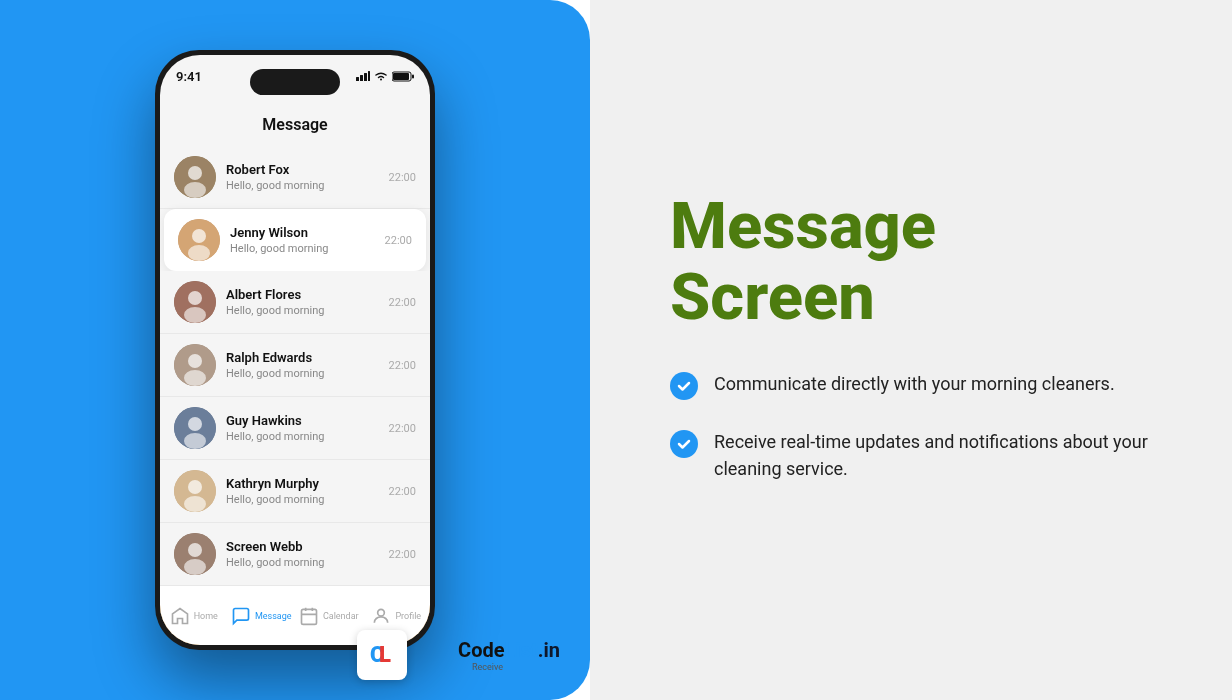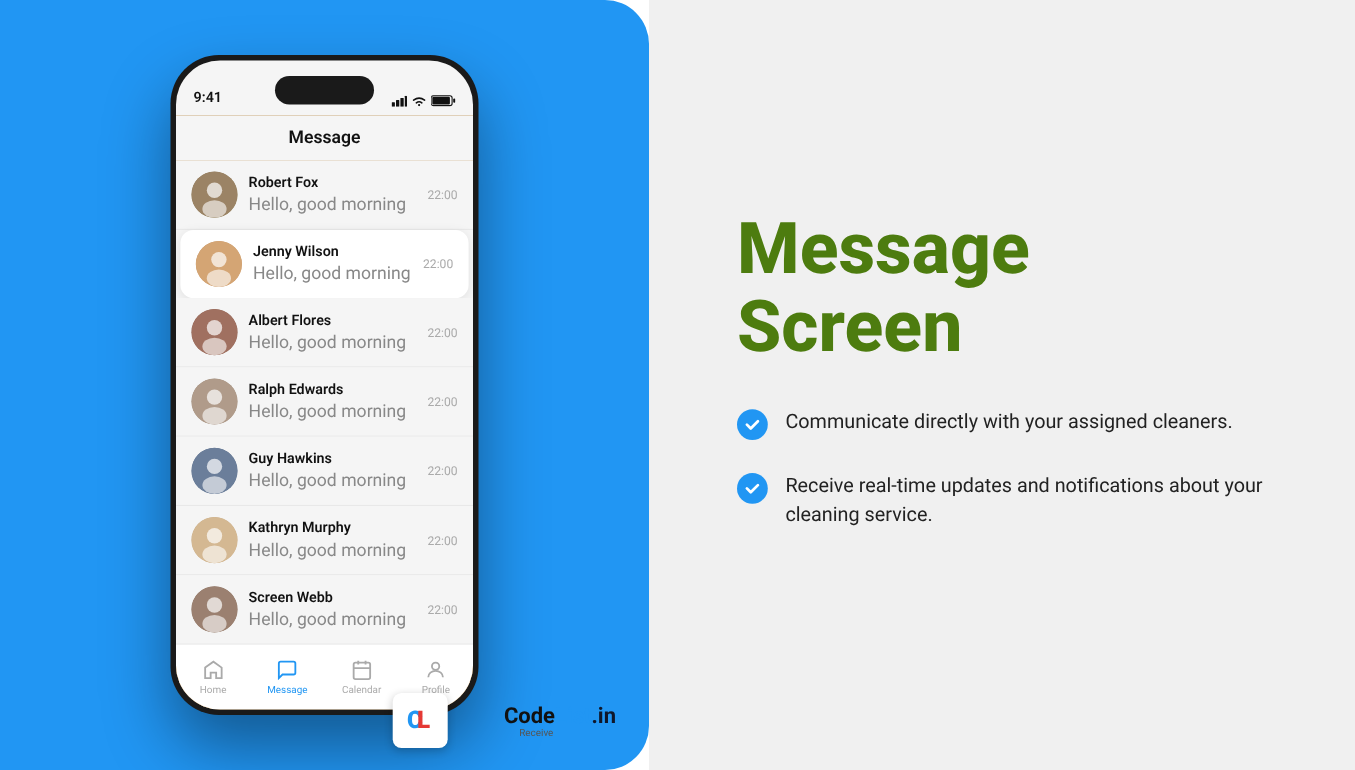--- a/index.html
+++ b/index.html
@@ -119,21 +119,21 @@
     }
 
     
     .status-bar {
       position: absolute;
       top: 0;
       left: 0;
       right: 0;
       height: 50px;
       display: flex;
-      align-items: flex-end;
+      align-items: center;
       padding: 0 16px 8px;
       z-index: 5;
     }
 
     .status-time {
       font-size: 13px;
       font-weight: 600;
       color: #111;
     }
 
@@ -208,21 +208,21 @@
     }
 
     .msg-name {
       font-size: 13px;
       font-weight: 600;
       color: #111;
       margin-bottom: 2px;
     }
 
     .msg-preview {
-      font-size: 16px;
+      font-size: 11px;
       color: #888;
       white-space: nowrap;
       overflow: hidden;
       text-overflow: ellipsis;
     }
 
     .msg-time {
       font-size: 11px;
       color: #aaa;
       flex-shrink: 0;
@@ -237,21 +237,21 @@
       height: 60px;
       background: white;
       border-top: 1px solid #e8e8e8;
       display: flex;
       align-items: center;
     }
 
     .nav-item {
       flex: 1;
       display: flex;
-      flex-direction: column;
+      flex-direction: row;
       align-items: center;
       justify-content: center;
       gap: 4px;
       font-size: 9px;
       color: #aaa;
     }
 
     .nav-item.active {
       color: #2196F3;
     }
@@ -484,21 +484,21 @@
 <div class="right-panel">
   <div class="right-content">
     <h1 class="main-title">Message Screen</h1>
 
     <div class="feature-item">
       <div class="check-icon">
         <svg viewBox="0 0 16 16" fill="none">
           <path d="M3 8l3.5 3.5L13 5" stroke="white" stroke-width="2.5" stroke-linecap="round" stroke-linejoin="round"></path>
         </svg>
       </div>
-      <p class="feature-text">Communicate directly with your assigned cleaners.</p>
+      <p class="feature-text">Communicate directly with your morning cleaners.</p>
     </div>
 
     <div class="feature-item">
       <div class="check-icon">
         <svg viewBox="0 0 16 16" fill="none">
           <path d="M3 8l3.5 3.5L13 5" stroke="white" stroke-width="2.5" stroke-linecap="round" stroke-linejoin="round"></path>
         </svg>
       </div>
       <p class="feature-text">Receive real-time updates and notifications about your cleaning service.</p>
     </div>

